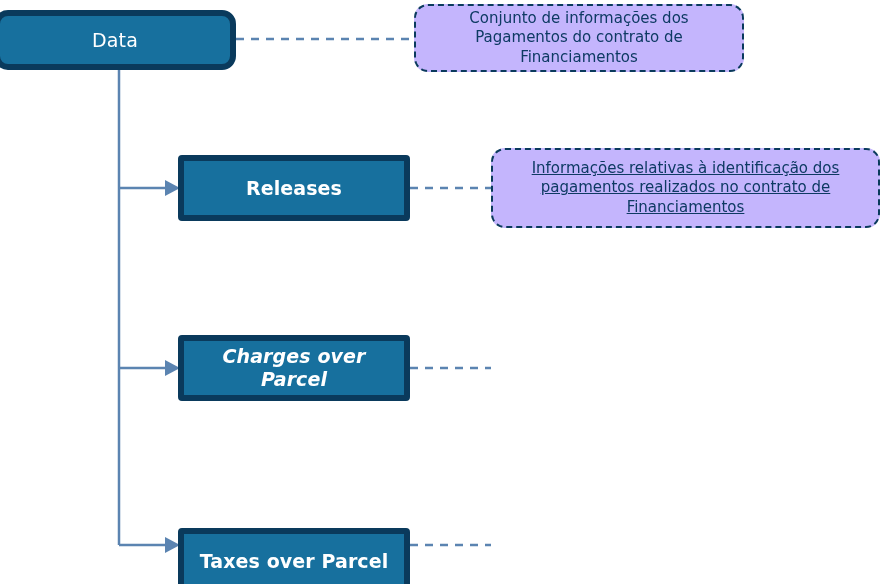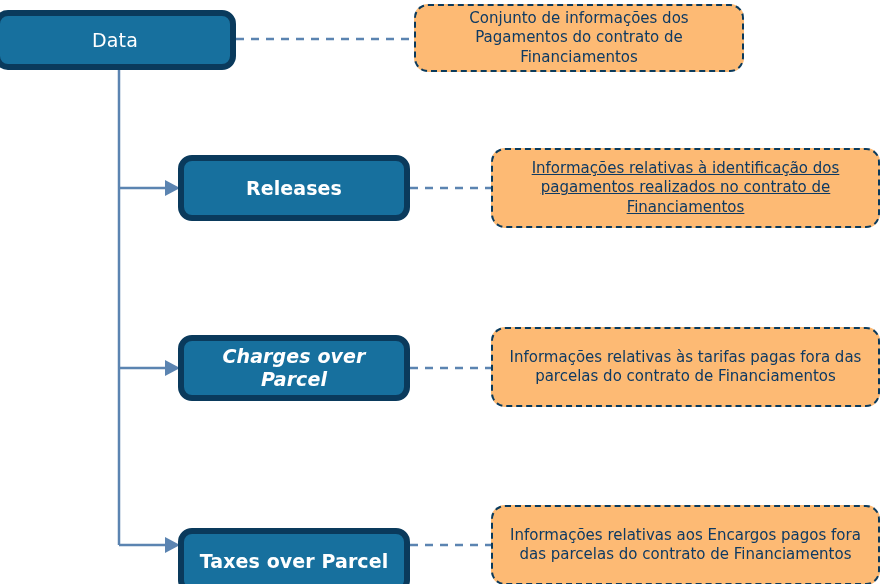--- a/index.html
+++ b/index.html
@@ -31,21 +31,21 @@
     height: 584px;
     overflow: visible;
   }
 
   
   .node-box {
     position: absolute;
     box-sizing: border-box;
     background: #17709E;
     border: 6px solid #0A3A5C;
-    border-radius: 14px;
+    border-radius: 4px;
     display: flex;
     align-items: center;
     justify-content: center;
     color: #ffffff;
     font-size: 19px;
     font-weight: bold;
     letter-spacing: 0.1px;
     text-align: center;
     line-height: 1.2;
     padding: 0 10px;
@@ -53,21 +53,21 @@
   .node-box.root {
     border-radius: 14px;
     font-weight: normal;
     font-size: 19px;
   }
 
   
   .desc-box {
     position: absolute;
     box-sizing: border-box;
-    background: #fdba74;
+    background: #c4b5fd;
     border: 2px dashed #0A3A5C;
     border-radius: 14px;
     display: flex;
     align-items: center;
     justify-content: center;
     color: #0E3A63;
     font-size: 15px;
     line-height: 1.28;
     text-align: center;
     padding: 4px 10px;
@@ -118,25 +118,19 @@
   </div>
 
   <div class="desc-box" style="left:491px; top:148px; width:389px; height:80px;text-decoration:underline;">
     <span class="desc-text">Informações relativas à identificação dos pagamentos realizados no contrato de Financiamentos</span>
   </div>
 
   <div class="node-box" style="left:178px; top:335px; width:232px; height:66px;font-style:italic;">
     <span>Charges over Parcel</span>
   </div>
 
-  <div class="desc-box" style="left:491px; top:327px; width:389px; height:80px;">
-    <span class="desc-text">Informações relativas às tarifas pagas fora das parcelas do contrato de Financiamentos</span>
-  </div>
 
   <div class="node-box" style="left:178px; top:512px; width:232px; height:66px;margin-top:16px;">
     <span>Taxes over Parcel</span>
   </div>
 
-  <div class="desc-box" style="left:491px; top:505px; width:389px; height:80px;">
-    <span class="desc-text">Informações relativas aos Encargos pagos fora das parcelas do contrato de Financiamentos</span>
-  </div>
 
 </div>
 
 </body></html>

